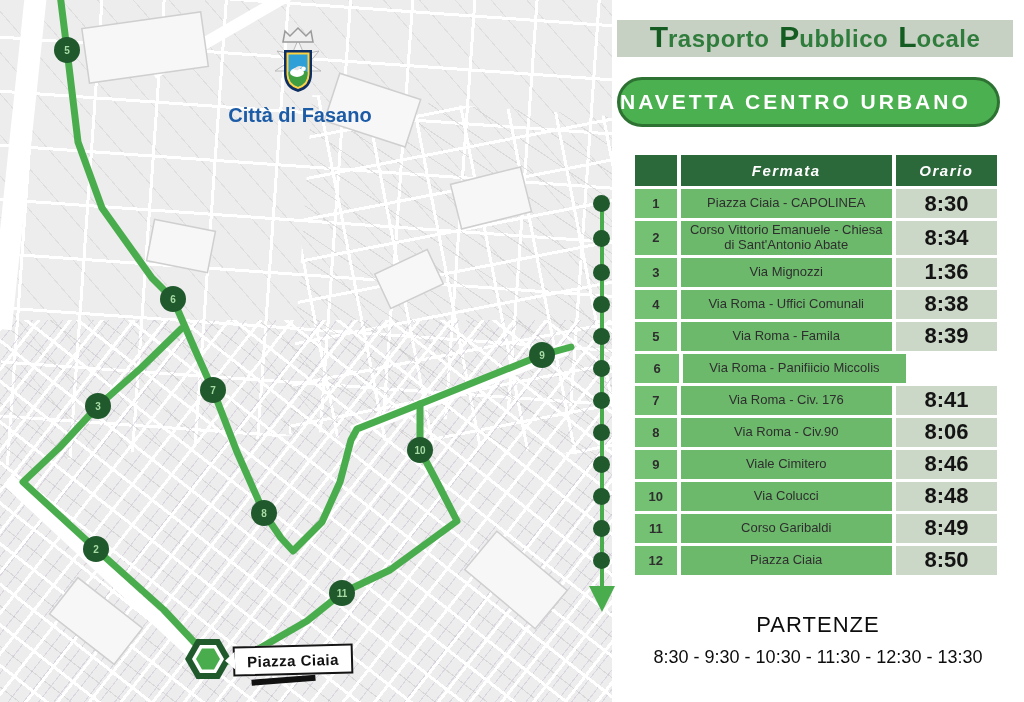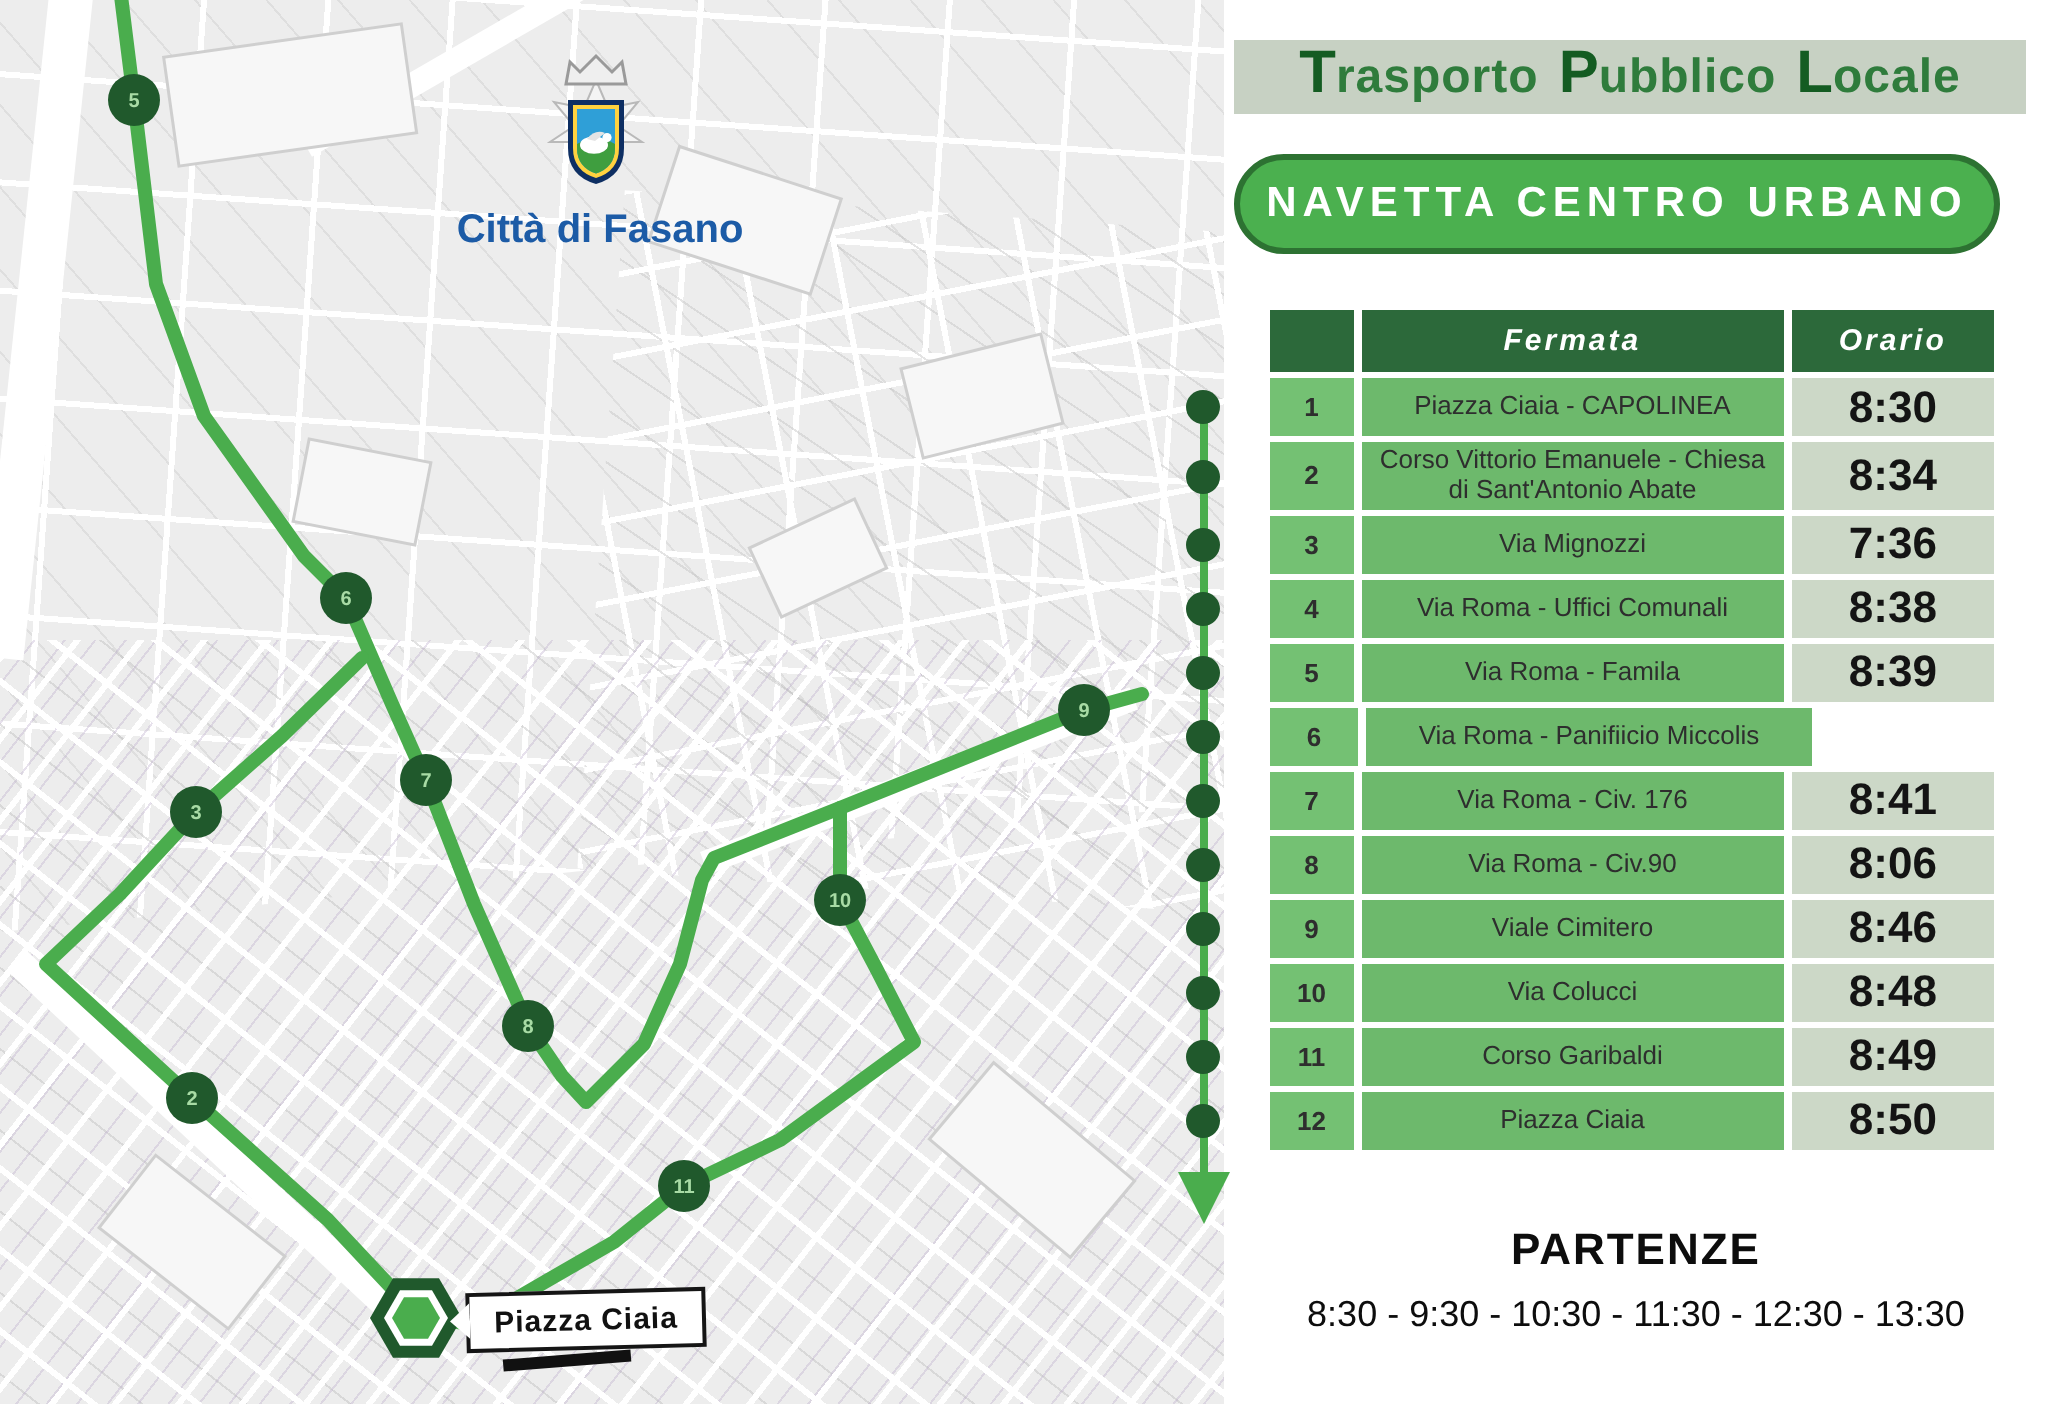--- a/index.html
+++ b/index.html
@@ -54,38 +54,38 @@
 
   
   .panel{position:absolute;left:612px;top:0;width:412px;height:702px;background:#fff;}
   .title-bar{position:absolute;left:5px;top:20px;width:396px;height:37px;background:var(--title-bg);
     display:flex;align-items:baseline;justify-content:center;}
   .t-word{margin:0 5px;white-space:nowrap;}
   .t-init{font-size:30px;font-weight:bold;color:#145c22;}
   .t-rest{font-size:24px;font-weight:bold;color:#2f7c3c;letter-spacing:.5px;}
   .pill{position:absolute;left:5px;top:77px;width:377px;height:44px;border-radius:28px;
     border:3px solid var(--pill-border);background:var(--pill-green);color:#fff;
-    display:flex;align-items:center;justify-content:center;font-size:21px;font-weight:bold;letter-spacing:3px;}
+    display:flex;align-items:center;justify-content:flex-start;font-size:21px;font-weight:bold;letter-spacing:3px;}
 
   .tbl{position:absolute;left:3px;top:155px;width:382px;}
   .h-row,.t-row{display:flex;margin-bottom:3px;padding-left:20px;}
   .w-num{width:44px;margin-right:4px;}
   .w-stop{width:223px;margin-right:4px;}
   .w-time{width:107px;text-align:right;}
   .h-cell{background:var(--hdr-green);color:#fff;font-style:italic;font-weight:bold;font-size:15px;
     height:31px;display:flex;align-items:center;justify-content:center;letter-spacing:1.5px;}
   .c-num{background:var(--num-green);display:flex;align-items:center;justify-content:center;
     font-size:13px;font-weight:bold;color:#2e2e2e;min-height:29px;}
   .c-stop{background:var(--row-green);display:flex;align-items:center;justify-content:center;
     text-align:center;font-size:13px;color:#2e2e2e;min-height:29px;padding:2px 6px;box-sizing:border-box;line-height:1.15;}
   .c-time{background:var(--time-green);display:flex;align-items:center;justify-content:center;
     font-size:22px;color:#141414;min-height:29px;font-weight:bold;}
 
   .partenze{position:absolute;left:0;top:612px;width:412px;text-align:center;color:#0d0d0d;}
-  .p-title{font-size:22px;font-weight:bold;letter-spacing:1px;}
+  .p-title{font-size:22px;font-weight:normal;letter-spacing:1px;}
   .p-times{margin-top:9px;font-size:18px;}
 
   
   .timeline{position:absolute;left:0;top:0;width:1024px;height:702px;pointer-events:none;}
   .tl-line{position:absolute;left:600px;width:4px;background:var(--route-green);}
   .tl-dot{position:absolute;left:593px;width:17px;height:17px;border-radius:50%;background:var(--dot-green);}
   .tl-arrow{position:absolute;left:589px;top:586px;width:0;height:0;
     border-left:13px solid transparent;border-right:13px solid transparent;
     border-top:26px solid var(--route-green);}
 </style>
@@ -187,21 +187,21 @@
 
     <div class="t-row">
       <div class="c-num w-num">2</div>
       <div class="c-stop w-stop">Corso Vittorio Emanuele - Chiesa di Sant'Antonio Abate</div>
       <div class="c-time w-time">8:34</div>
     </div>
 
     <div class="t-row">
       <div class="c-num w-num">3</div>
       <div class="c-stop w-stop">Via Mignozzi</div>
-      <div class="c-time w-time">7:36</div>
+      <div class="c-time w-time">1:36</div>
     </div>
 
     <div class="t-row">
       <div class="c-num w-num">4</div>
       <div class="c-stop w-stop">Via Roma - Uffici Comunali</div>
       <div class="c-time w-time">8:38</div>
     </div>
 
     <div class="t-row">
       <div class="c-num w-num">5</div>

